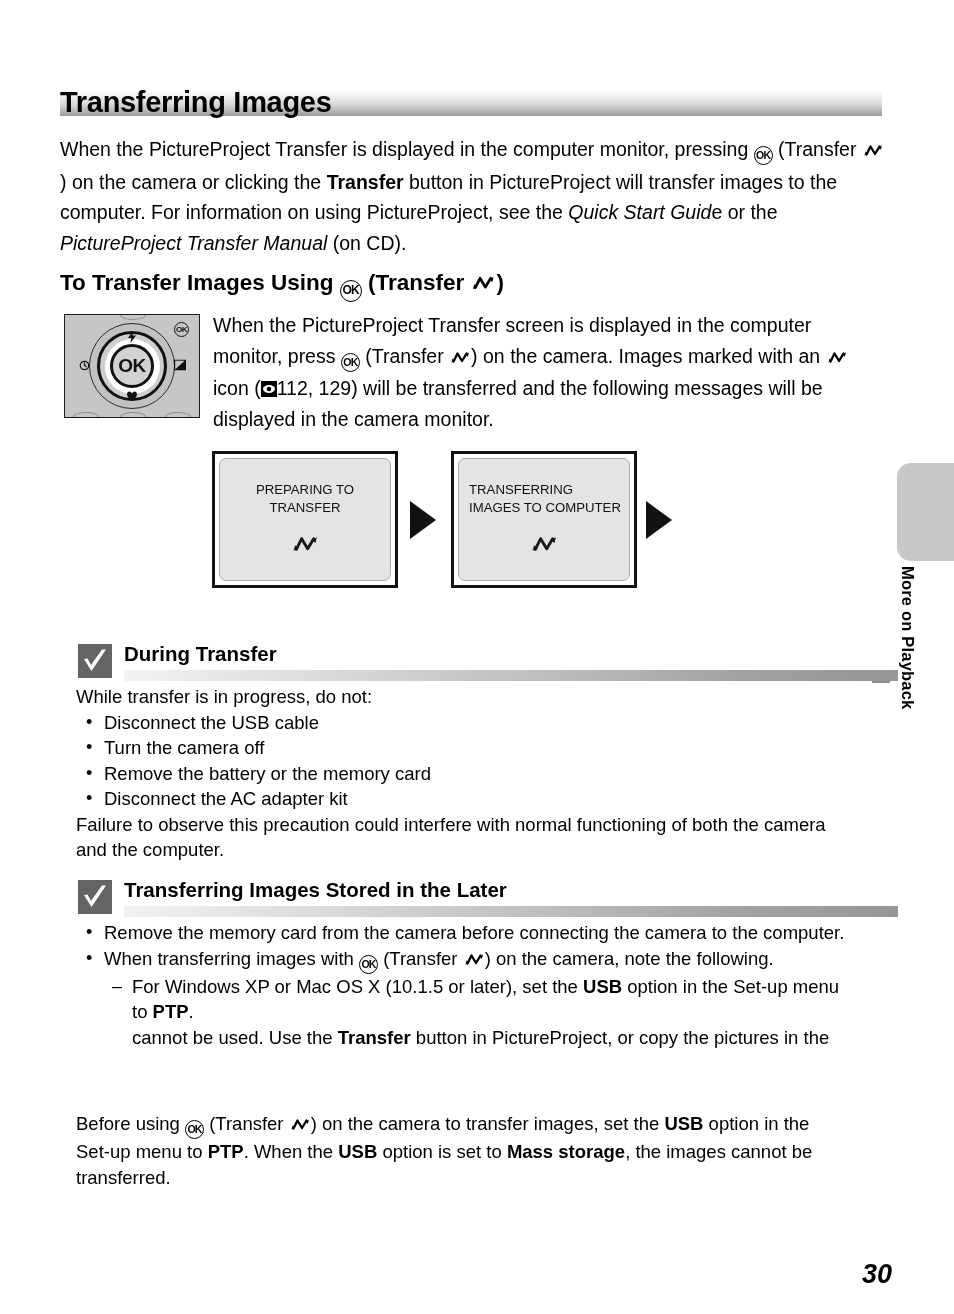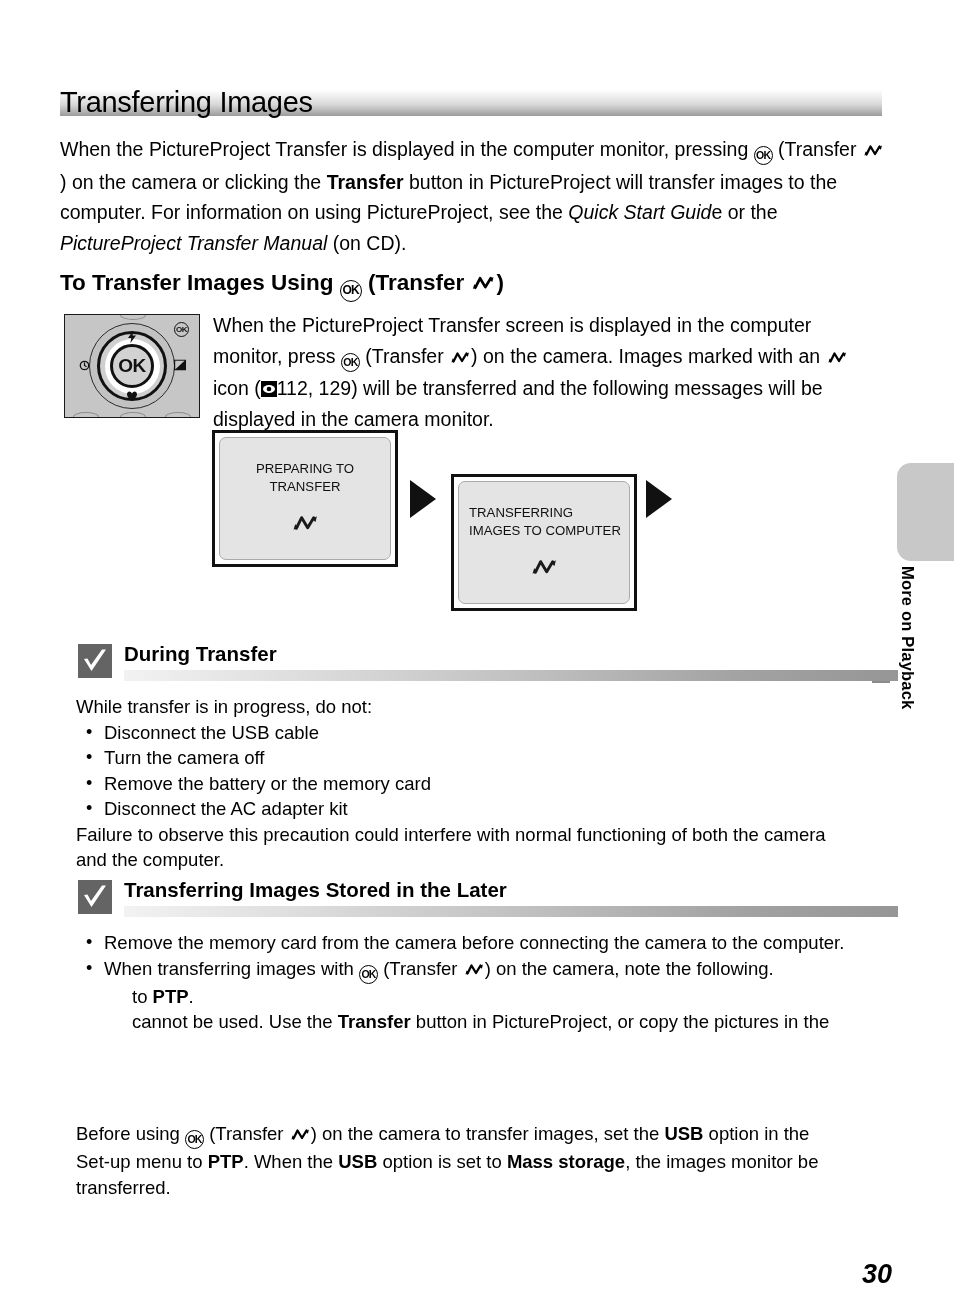--- a/index.html
+++ b/index.html
@@ -53,21 +53,21 @@
   .h1-bar {
     position:absolute;
     left:0; bottom:0;
     width: 822px; height: 26px;
     background: linear-gradient(to bottom, #fefefe 0%, #f3f3f3 18%, #d9d9d9 55%, #b0b0b0 85%, #9a9a9a 100%);
   }
   .h1-text {
     position:absolute;
     left:0; bottom:-2px;
     font-size: 29px;
-    font-weight: normal;
+    font-weight: bold;
     letter-spacing: -0.3px;
     line-height: 32px;
     color:#000;
     white-space: nowrap;
   }
 
   
   .intro {
     position: absolute;
     left: 60px; top: 134px;
@@ -161,21 +161,21 @@
   
   .cam-text {
     position:absolute;
     left: 213px; top: 310px;
     width: 673px;
     font-size: 19.5px;
     line-height: 30.5px;
   }
 
   
-  .mon-row { position:absolute; left: 212px; top: 430px; width: 680px; height: 137px; padding-left: 12px; }
+  .mon-row { position:absolute; left: 212px; top: 451px; width: 680px; height: 137px; padding-left: 12px; }
   .mon {
     position:absolute;
     top: 0;
     width: 186px; height: 137px;
     border: 3px solid #111;
     background: #fff;
     padding: 4px;
   }
   .mon-inner {
     width: 100%; height: 100%;
@@ -186,21 +186,21 @@
   }
   .mon-msg {
     position:absolute;
     left: 10px; right: 8px; top: 22px;
     font-size: 13.2px;
     line-height: 18px;
     color:#111;
     text-align:left;
   }
   .mon-1 { left: 0; }
-  .mon-2 { left: 239px; margin-top: 44px; }
+  .mon-2 { left: 239px; }
   .mon-3 { left: 474px; }
   .mon-1 .mon-msg { text-align:center; left:4px; right:4px; }
   .mon-3 .mon-msg { text-align:center; left:4px; right:4px; }
   .mon-icon {
     position:absolute;
     left:0; right:0; bottom: 22px;
     text-align:center;
   }
   .arrow-tri {
     position:absolute;
@@ -228,21 +228,21 @@
     white-space: nowrap;
   }
   .note-bar {
     position:absolute; left: 48px; top: 28px;
     width: 774px; height: 11px;
     background: linear-gradient(to right, #f2f2f2 0%, #dedede 22%, #bdbdbd 55%, #a2a2a2 80%, #969696 100%);
   }
   .note-body {
     font-size: 18.5px;
     line-height: 25.5px;
-    margin-top: 10px;
+    margin-top: 0;
   }
   .note-body p { margin: 0; }
   .note-body b { font-weight:bold; }
   .bullet-line { position:relative; padding-left: 28px; }
   .bullet-line::before {
     content: "\2022";
     position:absolute; left: 10px; top: 0;
     font-size: 18px;
   }
   .dash-line { position:relative; padding-left: 56px; }
@@ -437,32 +437,33 @@
       <div class="note-title">Transferring Images Stored in the Later</div>
       <div class="note-bar"></div>
     </div>
     <div class="note-body">
       <p class="bullet-line">Remove the memory card from the camera before connecting the camera to the computer.</p>
       <p class="bullet-line"><span>When transferring images with </span><span class="ok-glyph">OK</span><span> (Transfer </span><span class="xfer"><svg width="22" height="15" viewBox="0 0 22 15">
               <path d="M4.5 11.5 L8.5 3.5 L13 11 L17.5 3.5" stroke="#000" stroke-width="2.3" fill="none" stroke-linecap="round" stroke-linejoin="round"></path>
               <path d="M6.2 10.6 L2.4 12.6 L3.6 8.5 Z" fill="#000"></path>
               <path d="M16.1 4.6 L19.9 2.4 L18.9 6.7 Z" fill="#000"></path>
             </svg></span><span>) on the camera, note the following.</span></p>
+      <p class="dash-line"><span>For Windows XP or Mac OS X (10.1.5 or later), set the </span><b>USB</b><span> option in the Set-up menu</span></p>
       <p style="padding-left:56px;"><span>to </span><b>PTP</b><span>.</span></p>
       <p style="padding-left:56px;"><span>cannot be used. Use the </span><b>Transfer</b><span> button in PictureProject, or copy the pictures in the</span></p>
     </div>
   </div>
 
   <div class="note" style="top:1111px;">
     <div class="note-body">
       <p><span>Before using </span><span class="ok-glyph">OK</span><span> (Transfer </span><span class="xfer"><svg width="22" height="15" viewBox="0 0 22 15">
               <path d="M4.5 11.5 L8.5 3.5 L13 11 L17.5 3.5" stroke="#000" stroke-width="2.3" fill="none" stroke-linecap="round" stroke-linejoin="round"></path>
               <path d="M6.2 10.6 L2.4 12.6 L3.6 8.5 Z" fill="#000"></path>
               <path d="M16.1 4.6 L19.9 2.4 L18.9 6.7 Z" fill="#000"></path>
             </svg></span><span>) on the camera to transfer images, set the </span><b>USB</b><span> option in the</span></p>
-      <p><span>Set-up menu to </span><b>PTP</b><span>. When the </span><b>USB</b><span> option is set to </span><b>Mass storage</b><span>, the images monitor be</span></p>
+      <p><span>Set-up menu to </span><b>PTP</b><span>. When the </span><b>USB</b><span> option is set to </span><b>Mass storage</b><span>, the images cannot be</span></p>
       <p>transferred.</p>
     </div>
   </div>
 
   <div class="pageno">30</div>
 
 </div>
 
 </body></html>

